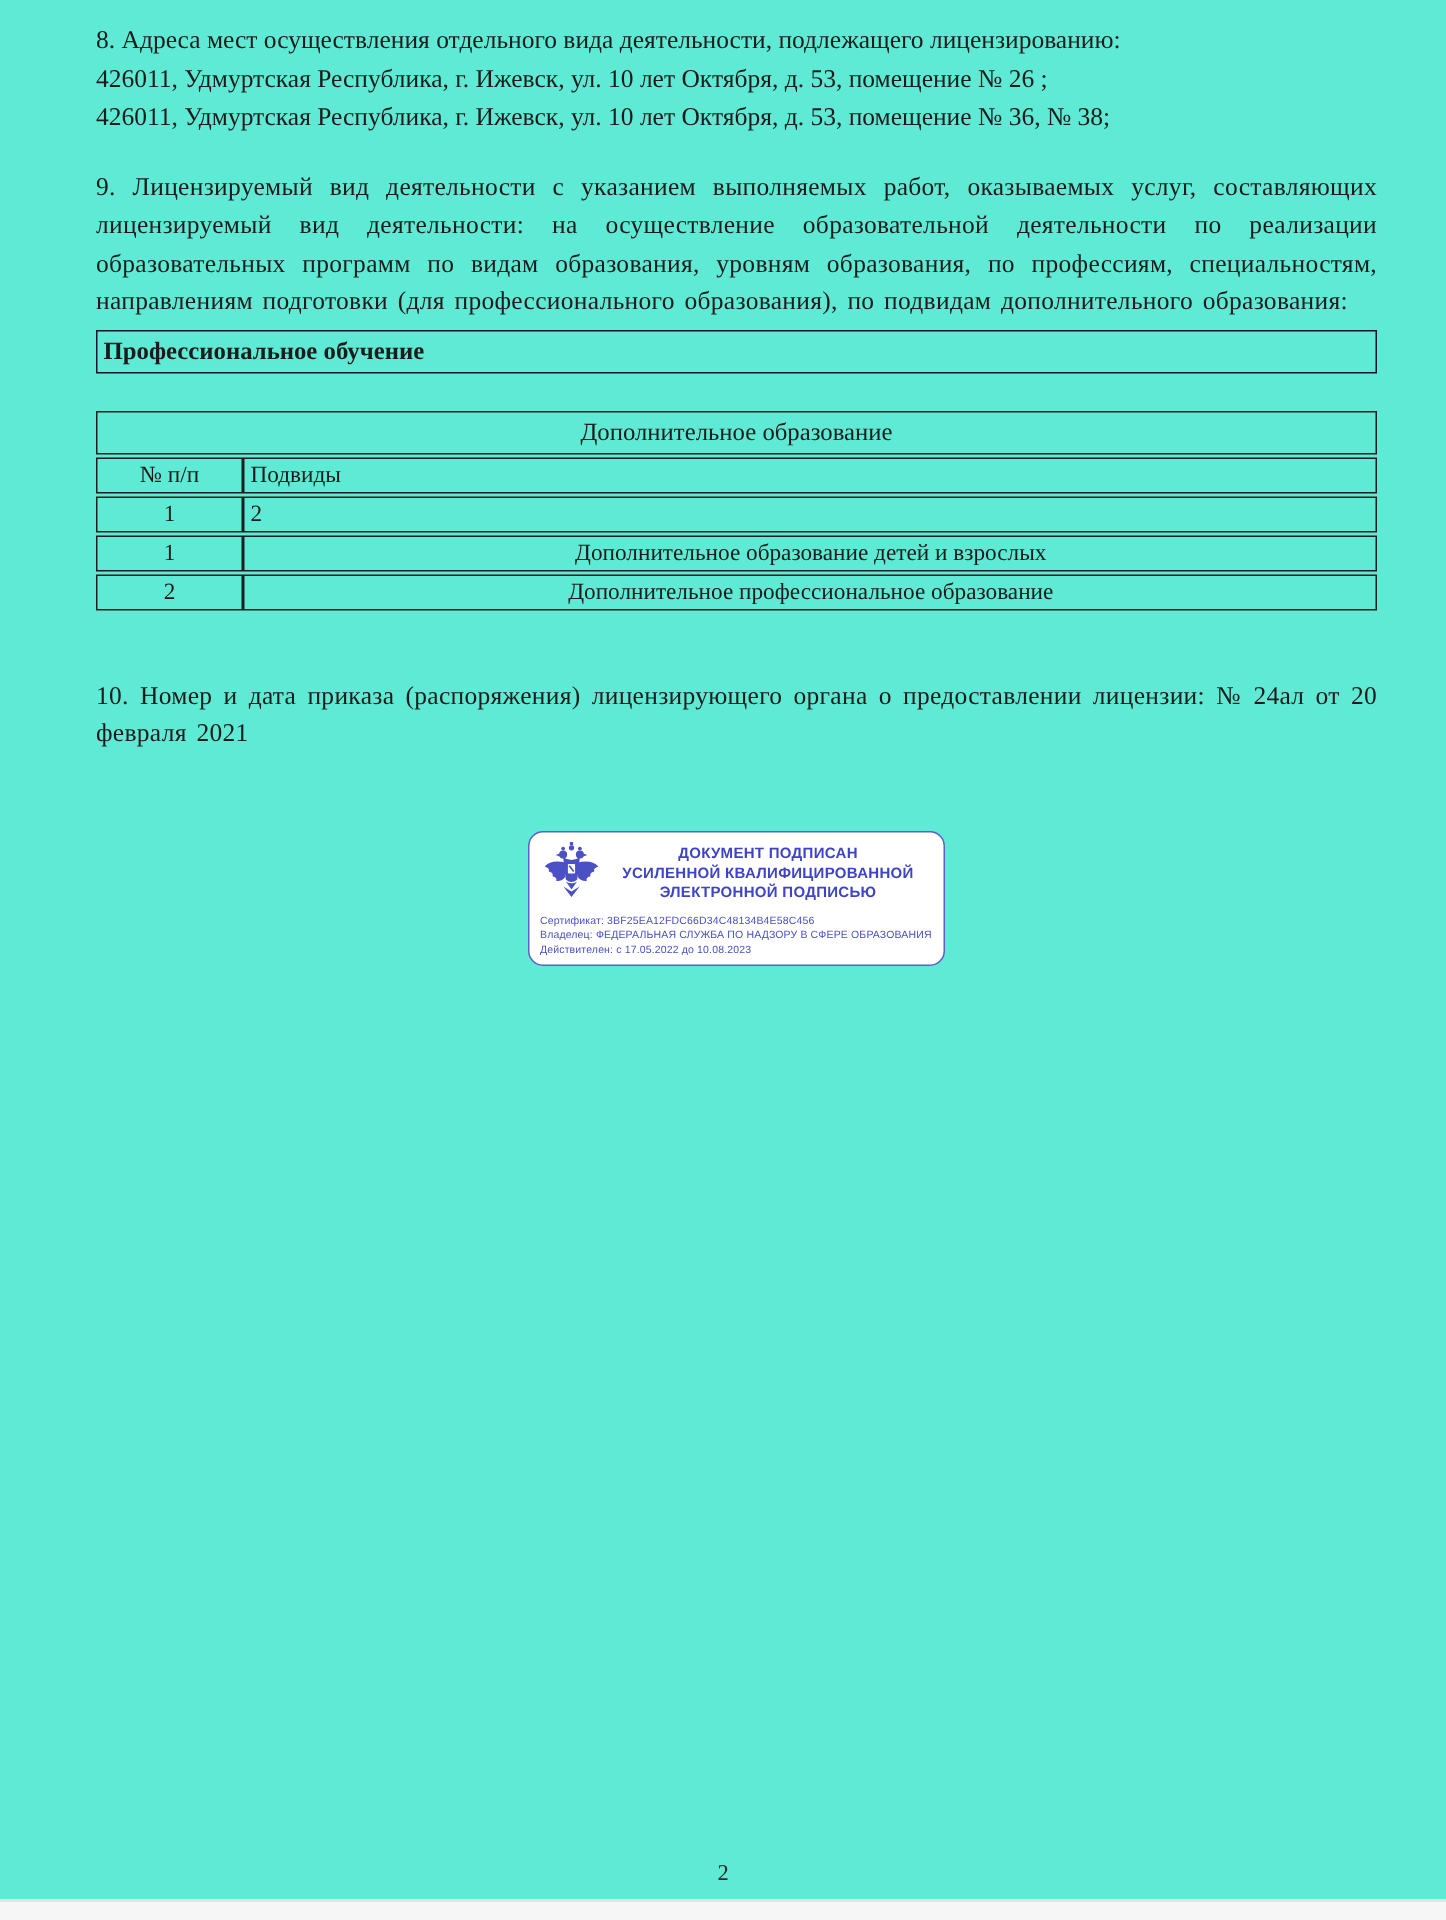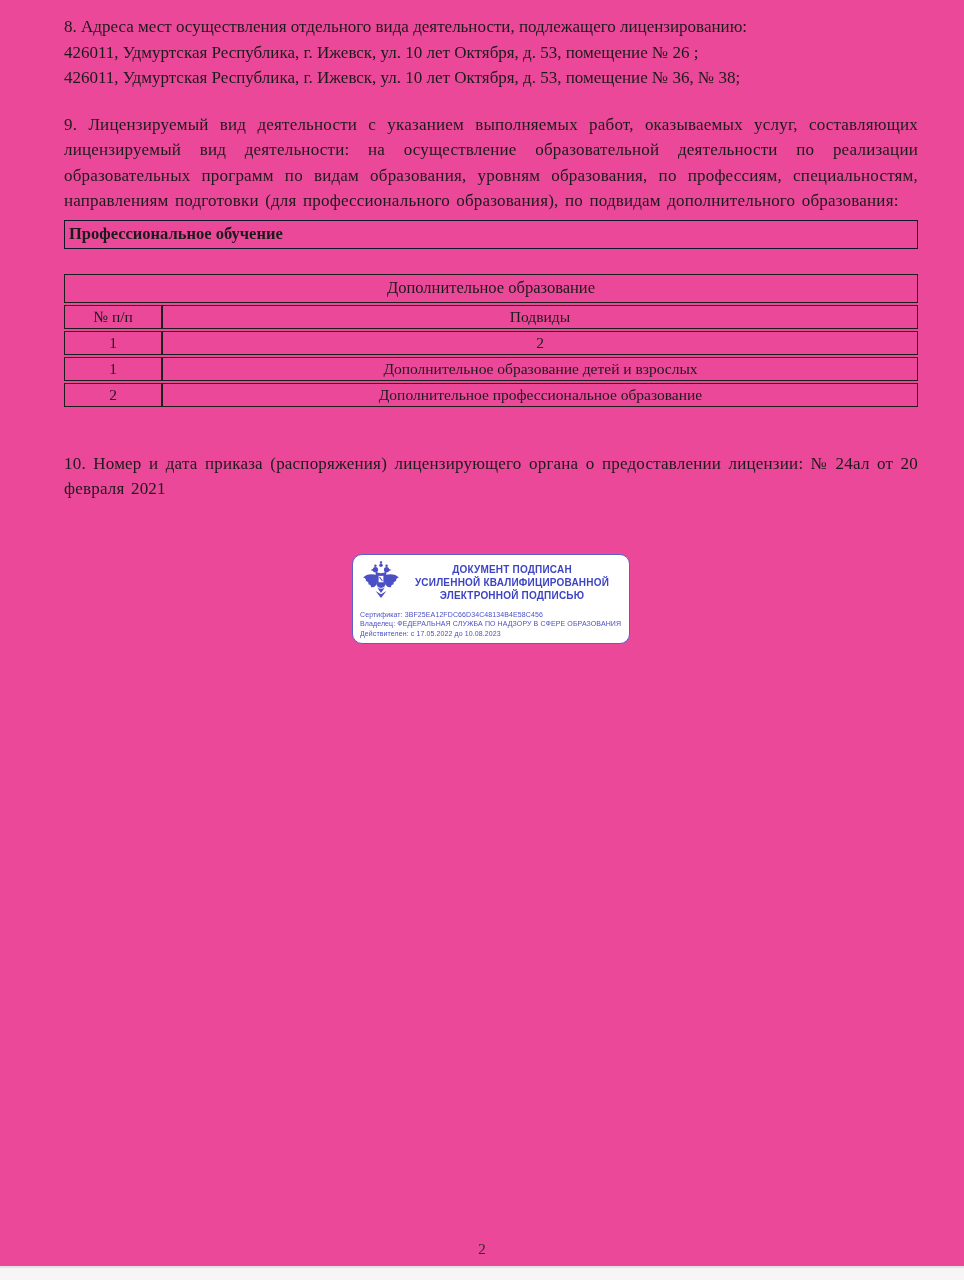--- a/index.html
+++ b/index.html
@@ -2,21 +2,21 @@
 <html lang="ru"><head>
 <meta charset="utf-8">
 <style>
   * { margin: 0; padding: 0; box-sizing: border-box; }
   html, body { background: #ffffff; }
   .page {
     position: relative;
     width: 964px;
     height: 1280px;
     margin: 0 auto;
-    background: #ec4899;
+    background: #5eead4;
     font-family: "Liberation Serif", "DejaVu Serif", serif;
     color: #1b1b1b;
     overflow: hidden;
   }
   .content {
     padding: 14px 46px 0 64px;
   }
   .body-text {
     font-size: 17px;
     line-height: 25.5px;
@@ -52,21 +52,21 @@
     border: 1.6px solid #1e1e1e;
     padding: 2px 4px;
     vertical-align: middle;
   }
   table.edu td.title-cell {
     text-align: center;
     font-weight: normal;
     font-size: 16.5px;
     padding: 3px 4px 4px 4px;
   }
-  table.edu td.center { text-align: center; }
+  table.edu td.center { }
   table.edu td.num-col { width: 98px; text-align: center; }
   table.edu td.subtype-cell { text-align: center; padding-left: 5px; }
 
   
   .stamp {
     width: 278px;
     margin: 52px auto 0 auto;
     border: 1.6px solid #5a5fc9;
     border-radius: 10px;
     padding: 5px 7px 5px 7px;

